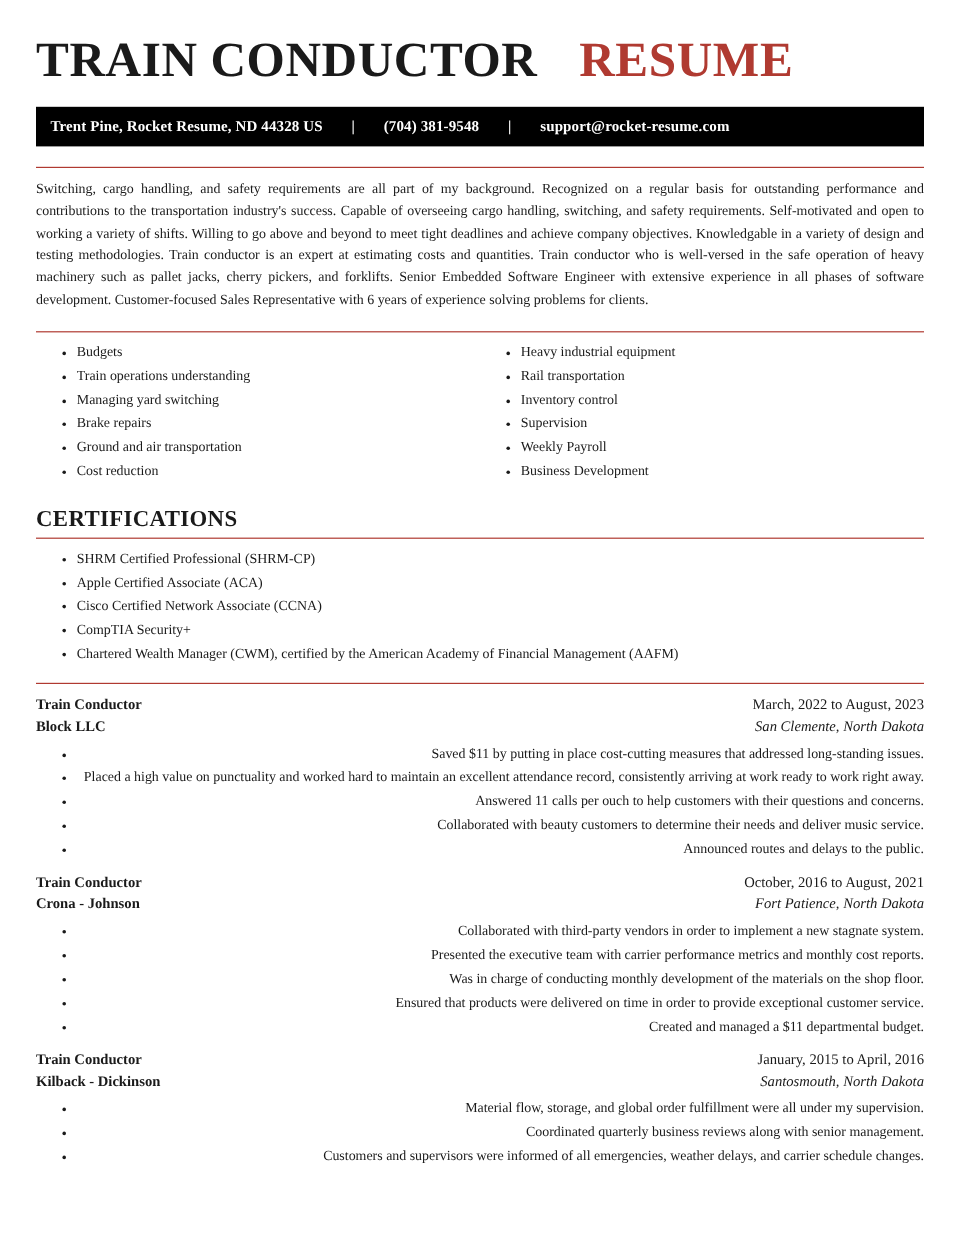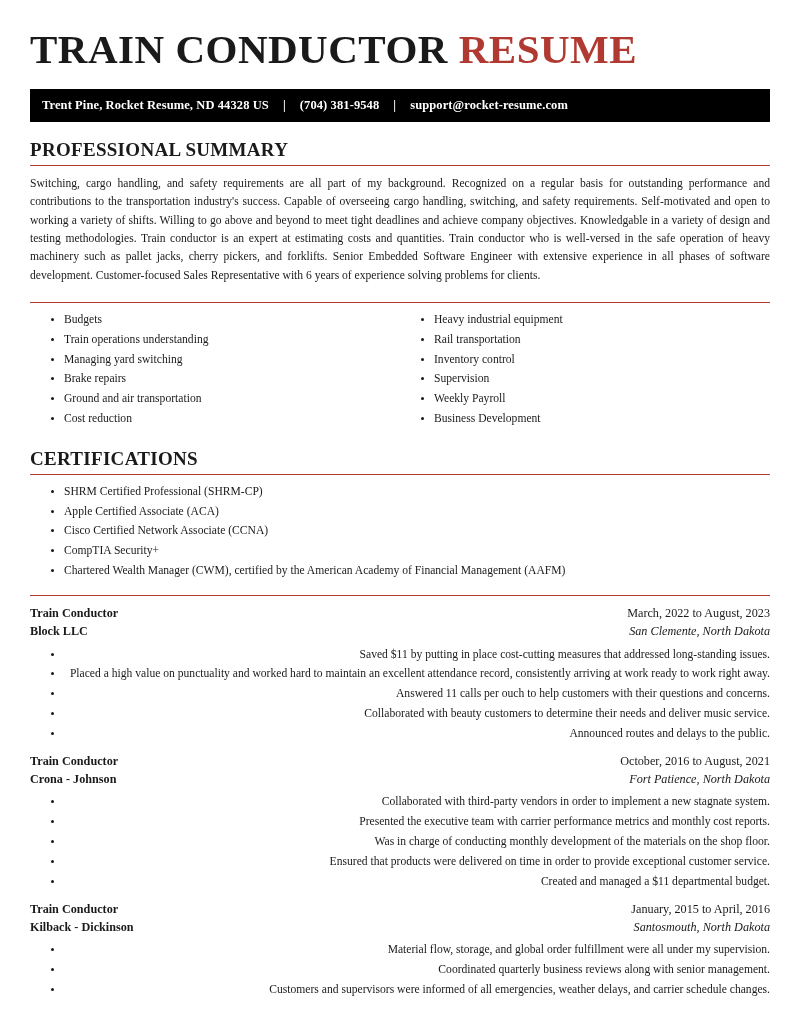--- a/index.html
+++ b/index.html
@@ -26,30 +26,31 @@
     letter-spacing: 0.5px;
     line-height: 1.05;
     margin: 6px 0 18px 0;
     white-space: nowrap;
   }
   .resume-title .job {
     color: #1a1a1a;
   }
   .resume-title .word-resume {
     color: #b03a31;
+    margin-left: 24px;
   }
   .contact-bar {
     background: #000000;
     color: #ffffff;
     font-size: 12.5px;
     font-weight: bold;
     padding: 9px 12px;
     display: flex;
     align-items: flex-end;
-    gap: 6px;
+    gap: 16px;
     letter-spacing: 0.1px;
   }
   .contact-sep {
     padding: 0 8px;
     font-weight: bold;
   }
   
   .section {
     margin-top: 17px;
   }
@@ -134,21 +135,20 @@
 
   <div class="contact-bar">
     <span>Trent Pine, Rocket Resume, ND 44328 US</span>
     <span class="contact-sep">|</span>
     <span>(704) 381-9548</span>
     <span class="contact-sep">|</span>
     <span>support@rocket-resume.com</span>
   </div>
 
   <div class="section">
-    <div class="section-title">Professional Summary</div>
     <div class="rule"></div>
     <p class="summary-text">Switching, cargo handling, and safety requirements are all part of my background. Recognized on a regular basis for outstanding performance and contributions to the transportation industry's success. Capable of overseeing cargo handling, switching, and safety requirements. Self-motivated and open to working a variety of shifts. Willing to go above and beyond to meet tight deadlines and achieve company objectives. Knowledgable in a variety of design and testing methodologies. Train conductor is an expert at estimating costs and quantities. Train conductor who is well-versed in the safe operation of heavy machinery such as pallet jacks, cherry pickers, and forklifts. Senior Embedded Software Engineer with extensive experience in all phases of software development. Customer-focused Sales Representative with 6 years of experience solving problems for clients.</p>
   </div>
 
   <div class="section">
     <div class="rule"></div>
     <div class="skills-cols">
       <div class="skills-col">
         <ul class="bullets">
           <li>Budgets</li>

